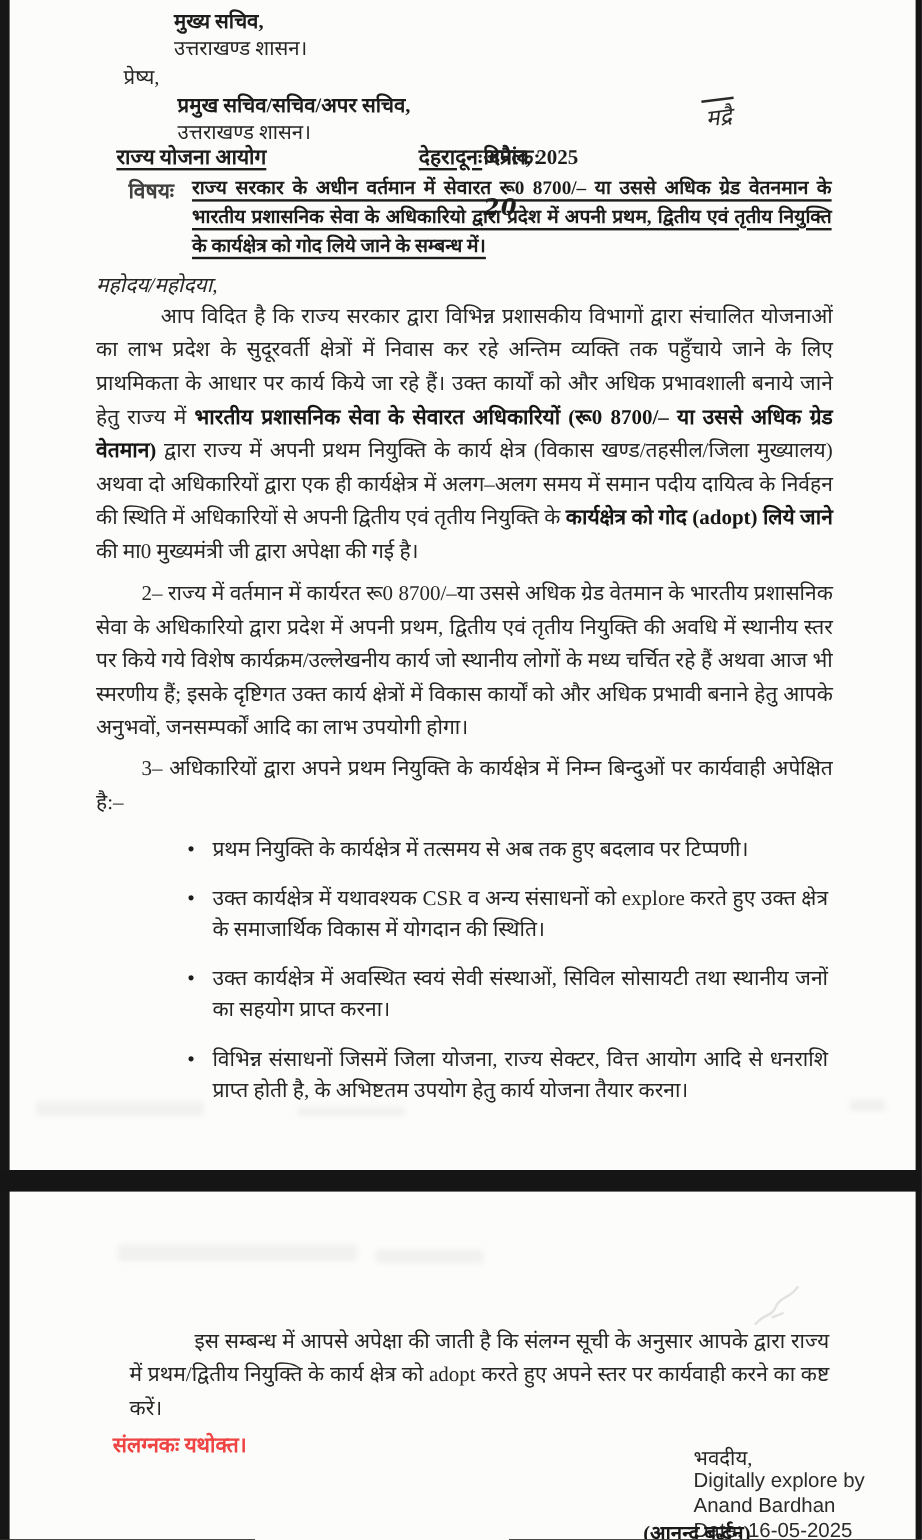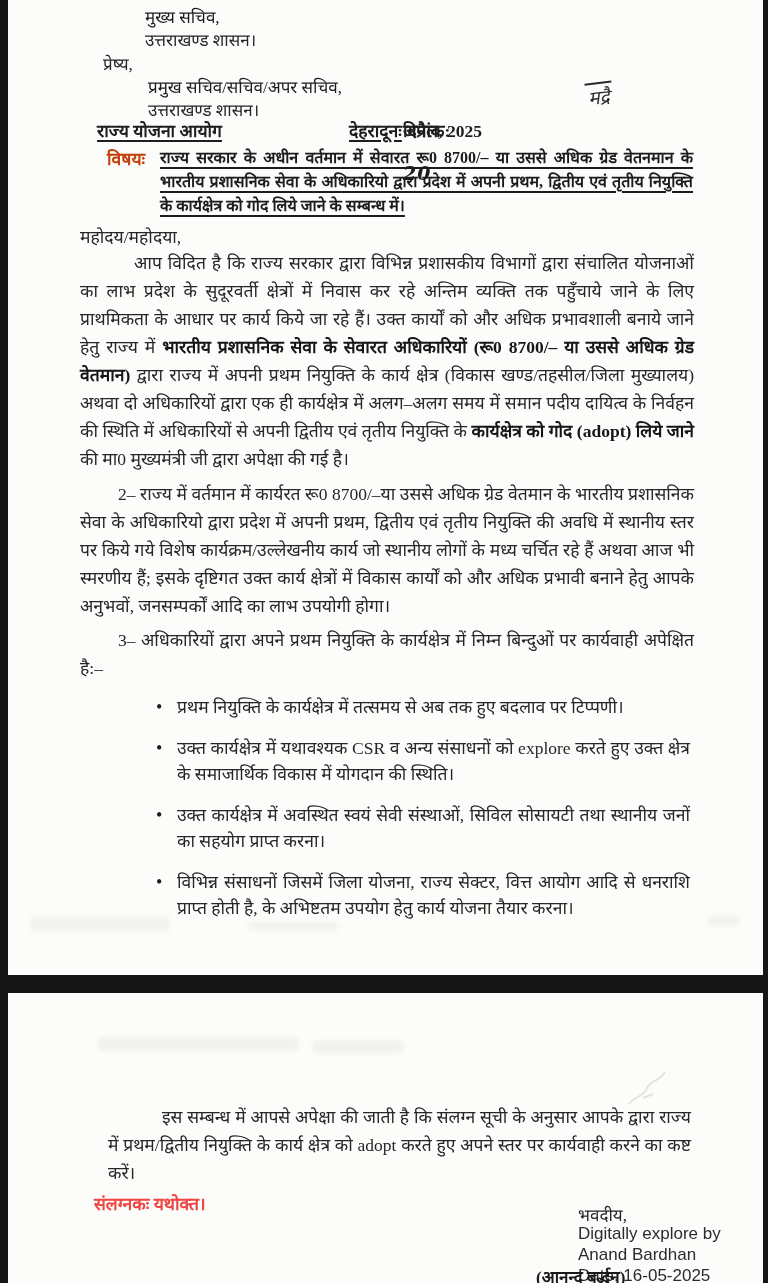--- a/index.html
+++ b/index.html
@@ -11,41 +11,41 @@
   }
   .page { position:absolute; left:8px; width:755px; background:#fcfcfa; overflow:hidden; }
   .page1 { top:0; height:975px; }
   .page2 { top:993px; height:290px; }
 
   .abs { position:absolute; }
   .bold { font-weight:bold; color:#1d1d1d; }
   .ul { text-decoration:underline; text-underline-offset:3px; text-decoration-thickness:1.5px; }
 
   .addr { font-size:17px; line-height:23px; }
-  .addr .l1 { font-weight:normal; color:#1c1c1c; }
+  .addr .l1 { font-weight:bold; color:#1c1c1c; }
   .preshya { font-size:17px; }
 
   .office-row { top:118px; left:0; right:0; height:26px; font-size:17.5px; }
   .office-row span { position:absolute; white-space:nowrap;text-align:center; }
 
   .hand { font-family:"DejaVu Serif",serif; font-style:italic; }
   .hand-mark {
     top:82px; left:578px; font-size:19px; color:#2a2a2a;
     transform:rotate(-7deg); border-top:2px solid #2a2a2a; padding:0 4px 0 2px;
   }
   .hand-day { font-size:19px; letter-spacing:1px;margin-top:44px; }
 
-  .subject-label { top:146px; left:99px; font-size:17.5px; font-weight:bold; color:#c2410c; }
+  .subject-label { top:146px; left:99px; font-size:17.5px; font-weight:bold; color:#404040; }
   .subject-text {
     top:146px; left:152px; right:70px; font-size:16px; font-weight:bold; color:#1c1c1c;
     line-height:24px; text-align:justify;
     text-decoration:underline; text-underline-offset:4px; text-decoration-thickness:1.5px;
   }
 
-  .salutation { top:224px; left:72px; font-size:17.5px; }
+  .salutation { top:224px; left:72px; font-size:17.5px;font-style:italic; }
 
   .bodycol { top:249px; left:72px; width:614px; }
   .para { font-size:17.5px; line-height:28px; text-align:justify; color:#262626; }
   .para.indent { text-indent:54px; }
   .para + .para { margin-top:7px; }
   .para b { color:#161616; }
 
   ul.points { list-style:none; margin:12px 4px 0 0; padding:0 0 0 76px; }
   ul.points li {
     position:relative; padding-left:21px; font-size:17.5px; line-height:26px;

